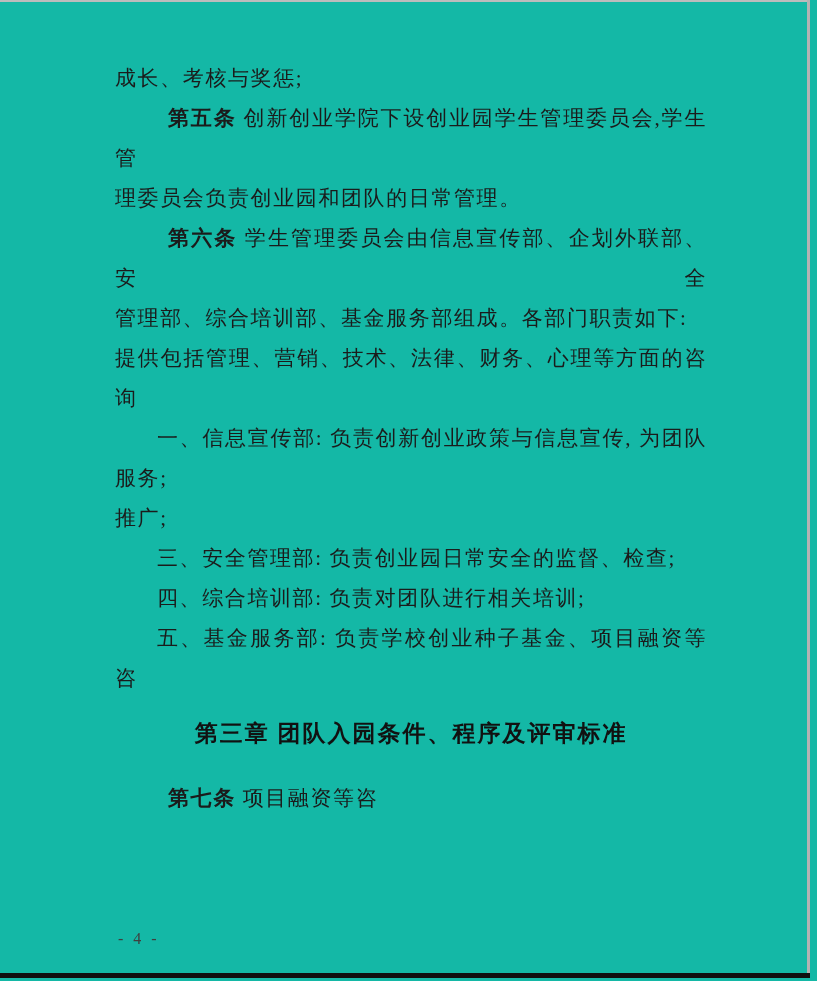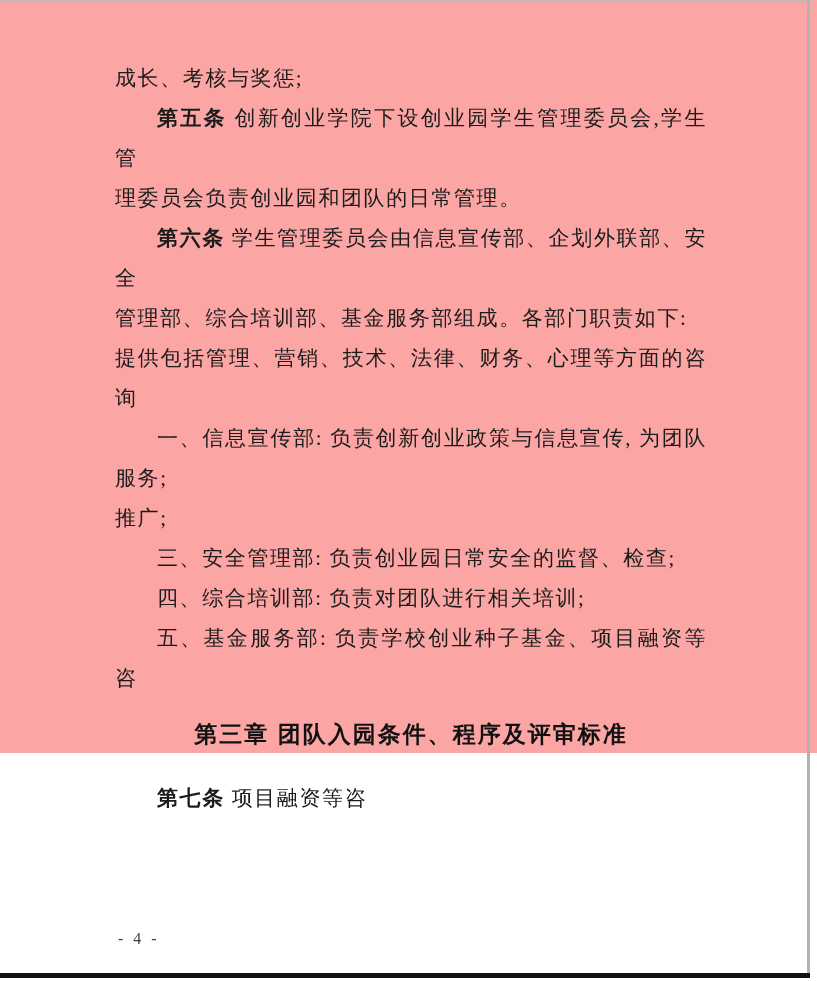--- a/index.html
+++ b/index.html
@@ -4,22 +4,22 @@
 <style>
   * { box-sizing: border-box; }
   html, body {
     margin: 0; padding: 0;
     width: 817px; height: 981px;
     background: #ffffff;
     overflow: hidden;
   }
   .page {
     position: relative;
-    width: 817px; height: 753px;
-    background: #fca5a5;
+    width: 817px; height: 981px;
+    background: #14b8a6;
     font-family: "Liberation Serif", serif;
     color: #1b1b1b;
   }
   
   .edge-top {
     position: absolute; top: 0; left: 0;
     width: 810px; height: 2px;
     background: #bcbcbc;
   }
   .edge-right {
@@ -44,24 +44,24 @@
     letter-spacing: 1.6px;
     white-space: normal;
     text-align: left;
   }
   .ind   { text-indent: 42px; }
   .just  {
     text-align: justify;
     text-align-last: justify;
     text-justify: inter-character;
   }
-  .b { font-weight: bold; }
+  .b { font-weight: bold; margin-left: 11px; }
   .chapter {
     margin: 16px 0 0 0;
-    font-family: Liberation Sans, sans-serif;
+    font-family: Liberation Serif, serif;
     font-weight: bold;
     font-size: 23px;
     line-height: 40px;
     letter-spacing: 2px;
     text-align: center;
     color: #111111;
   }
   .sec-first { margin-top: 24px; }
   .footer {
     position: absolute;

